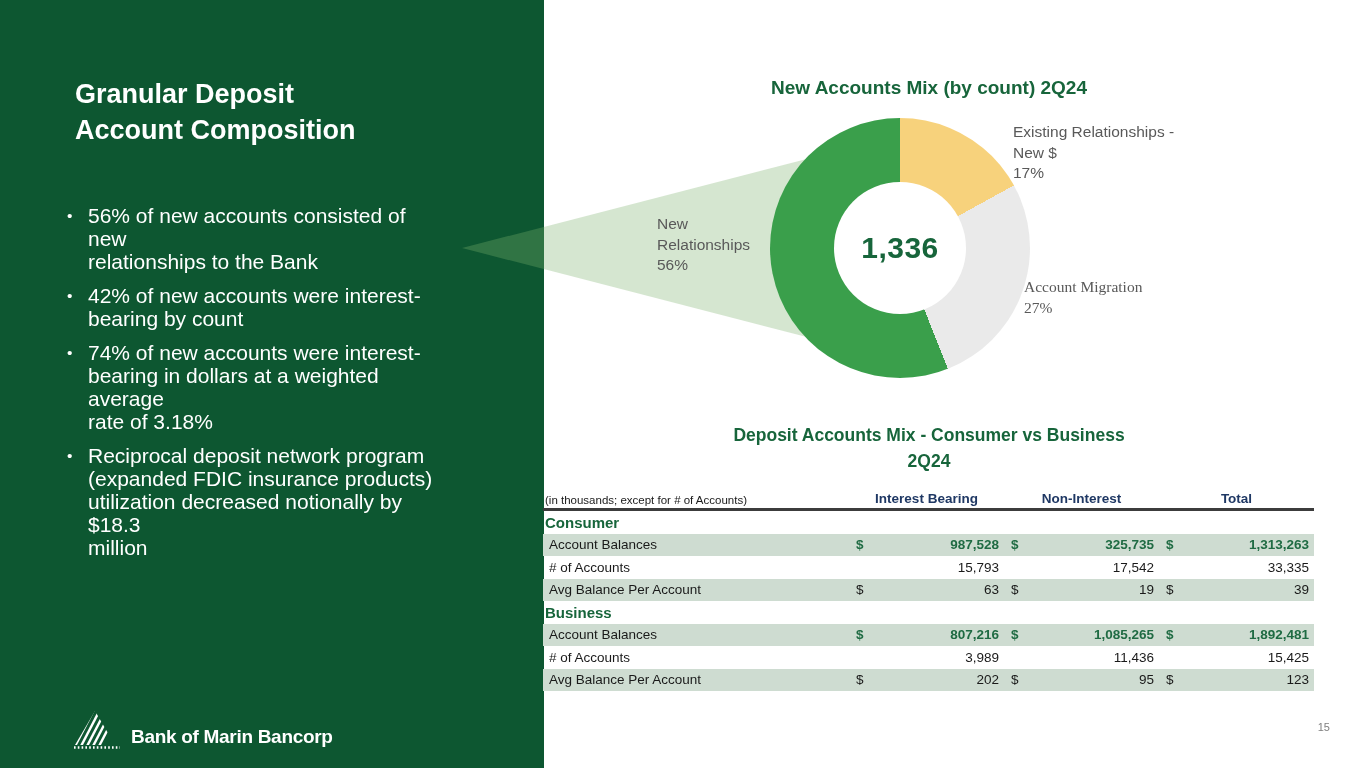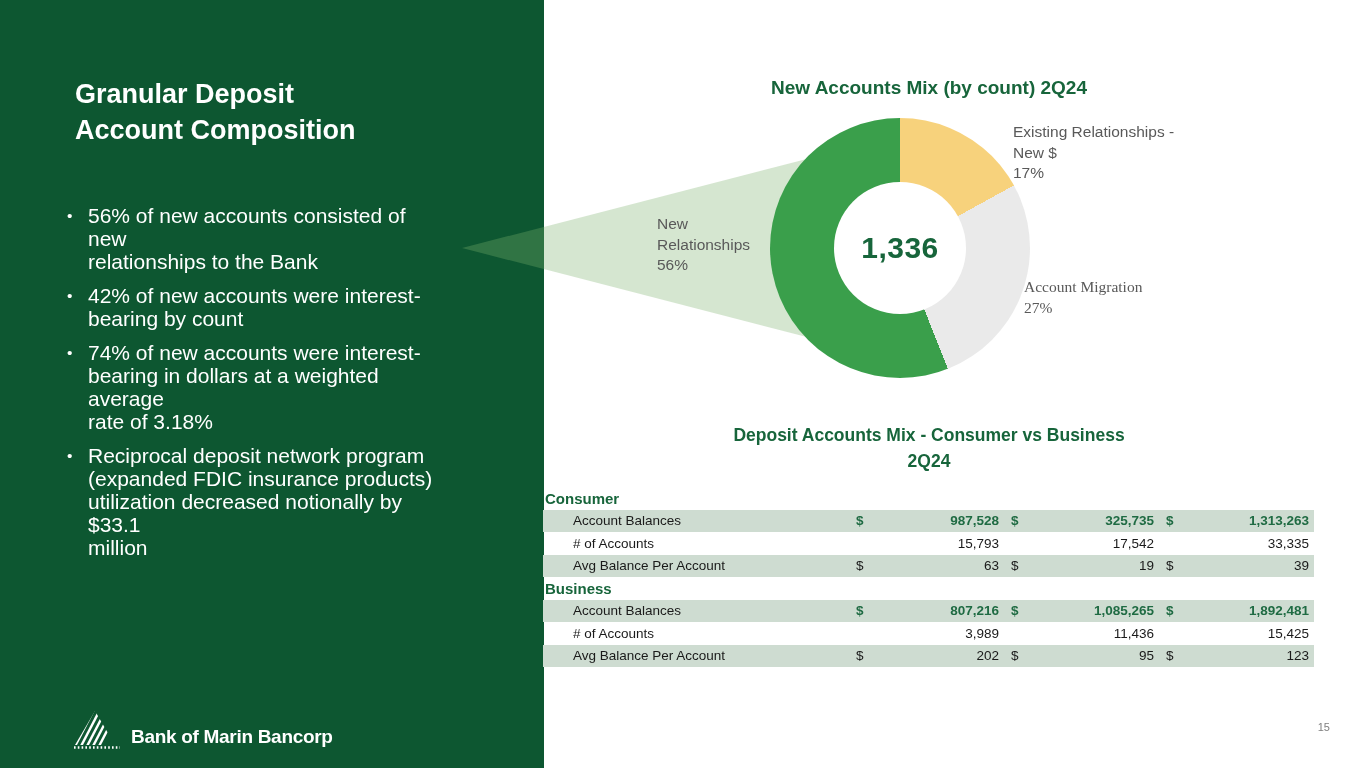--- a/index.html
+++ b/index.html
@@ -71,21 +71,21 @@
     font-weight:bold; z-index:3;
   }
   .tbl{ position:absolute; left:543px; top:487px; width:771px; z-index:3; font-size:13.5px; color:#1a1a1a; }
   .tr{ display:grid; grid-template-columns:306px 155px 155px 155px; align-items:center; height:22.5px; }
   .tr.thead{ height:24px; align-items:end; border-bottom:3px solid var(--rule-dark,#3C3C3C); padding-bottom:2px; }
   .th-note{ font-size:11.5px; color:#1a1a1a; padding-left:2px; }
   .th-col{ text-align:center; font-weight:bold; font-size:13.5px; color:var(--header-navy,#1F3864); }
   .tr.section{ grid-template-columns:771px; }
   .section-name{ color:var(--title-green,#17653B); font-weight:bold; font-size:15px; padding-left:2px; }
   .tr.shade{ background:var(--row-shade,#CEDCD1); }
-  .td-label{ padding-left:6px;margin-left:24px; }
+  .td-label{ padding-left:6px; }
   .td-num{ display:flex; align-items:center; padding:0 5px 0 7px; }
   .td-num .val{ margin-left:auto; }
   .tr.greenvals .td-num{ color:var(--value-green,#1F6B43); font-weight:bold; }
   .footnote{
     position:absolute; left:544px; top:708px; width:760px;
     font-size:11px; color:#1a1a1a; z-index:3;
   }
   .page-num{
     position:absolute; left:1300px; top:721px; width:30px; text-align:right;
     font-size:11px; color:var(--page-num-gray,#7F7F7F); z-index:3;
@@ -102,21 +102,21 @@
     <ul class="bullets">
       <li class="pre">56% of new accounts consisted of new
 relationships to the Bank</li>
       <li class="pre">42% of new accounts were interest-
 bearing by count</li>
       <li class="pre">74% of new accounts were interest-
 bearing in dollars at a weighted average
 rate of 3.18%</li>
       <li class="pre">Reciprocal deposit network program
 (expanded FDIC insurance products)
-utilization decreased notionally by $33.1
+utilization decreased notionally by $18.3
 million</li>
     </ul>
     <div class="logo">
       <svg width="52" height="40" viewBox="0 0 52 40">
         <defs>
             <clipPath id="tri">
               <polygon points="25,1 45,35 5,35"></polygon>
             </clipPath>
           </defs>
         <g clip-path="url(#tri)" stroke="#ffffff" stroke-width="2.4">
@@ -152,20 +152,26 @@
 17%</div>
   <div class="pie-label lbl-migration pre">Account Migration
 27%</div>
 
   <h2 class="table-title">
     <span>Deposit Accounts Mix  - Consumer vs Business</span><br>
     <span>2Q24</span>
   </h2>
 
   <div class="tbl">
+    <div class="tr thead">
+      <div class="th-note">(in thousands; except for # of Accounts)</div>
+      <div class="th-col">Interest Bearing</div>
+      <div class="th-col">Non-Interest</div>
+      <div class="th-col">Total</div>
+    </div>
 
     <div class="tr section">
       <div class="section-name">Consumer</div>
     </div>
 
     <div class="tr shade greenvals">
       <div class="td-label">Account Balances</div>
       <div class="td-num">
           <span class="cur">$</span>
           <span class="val">987,528</span>

